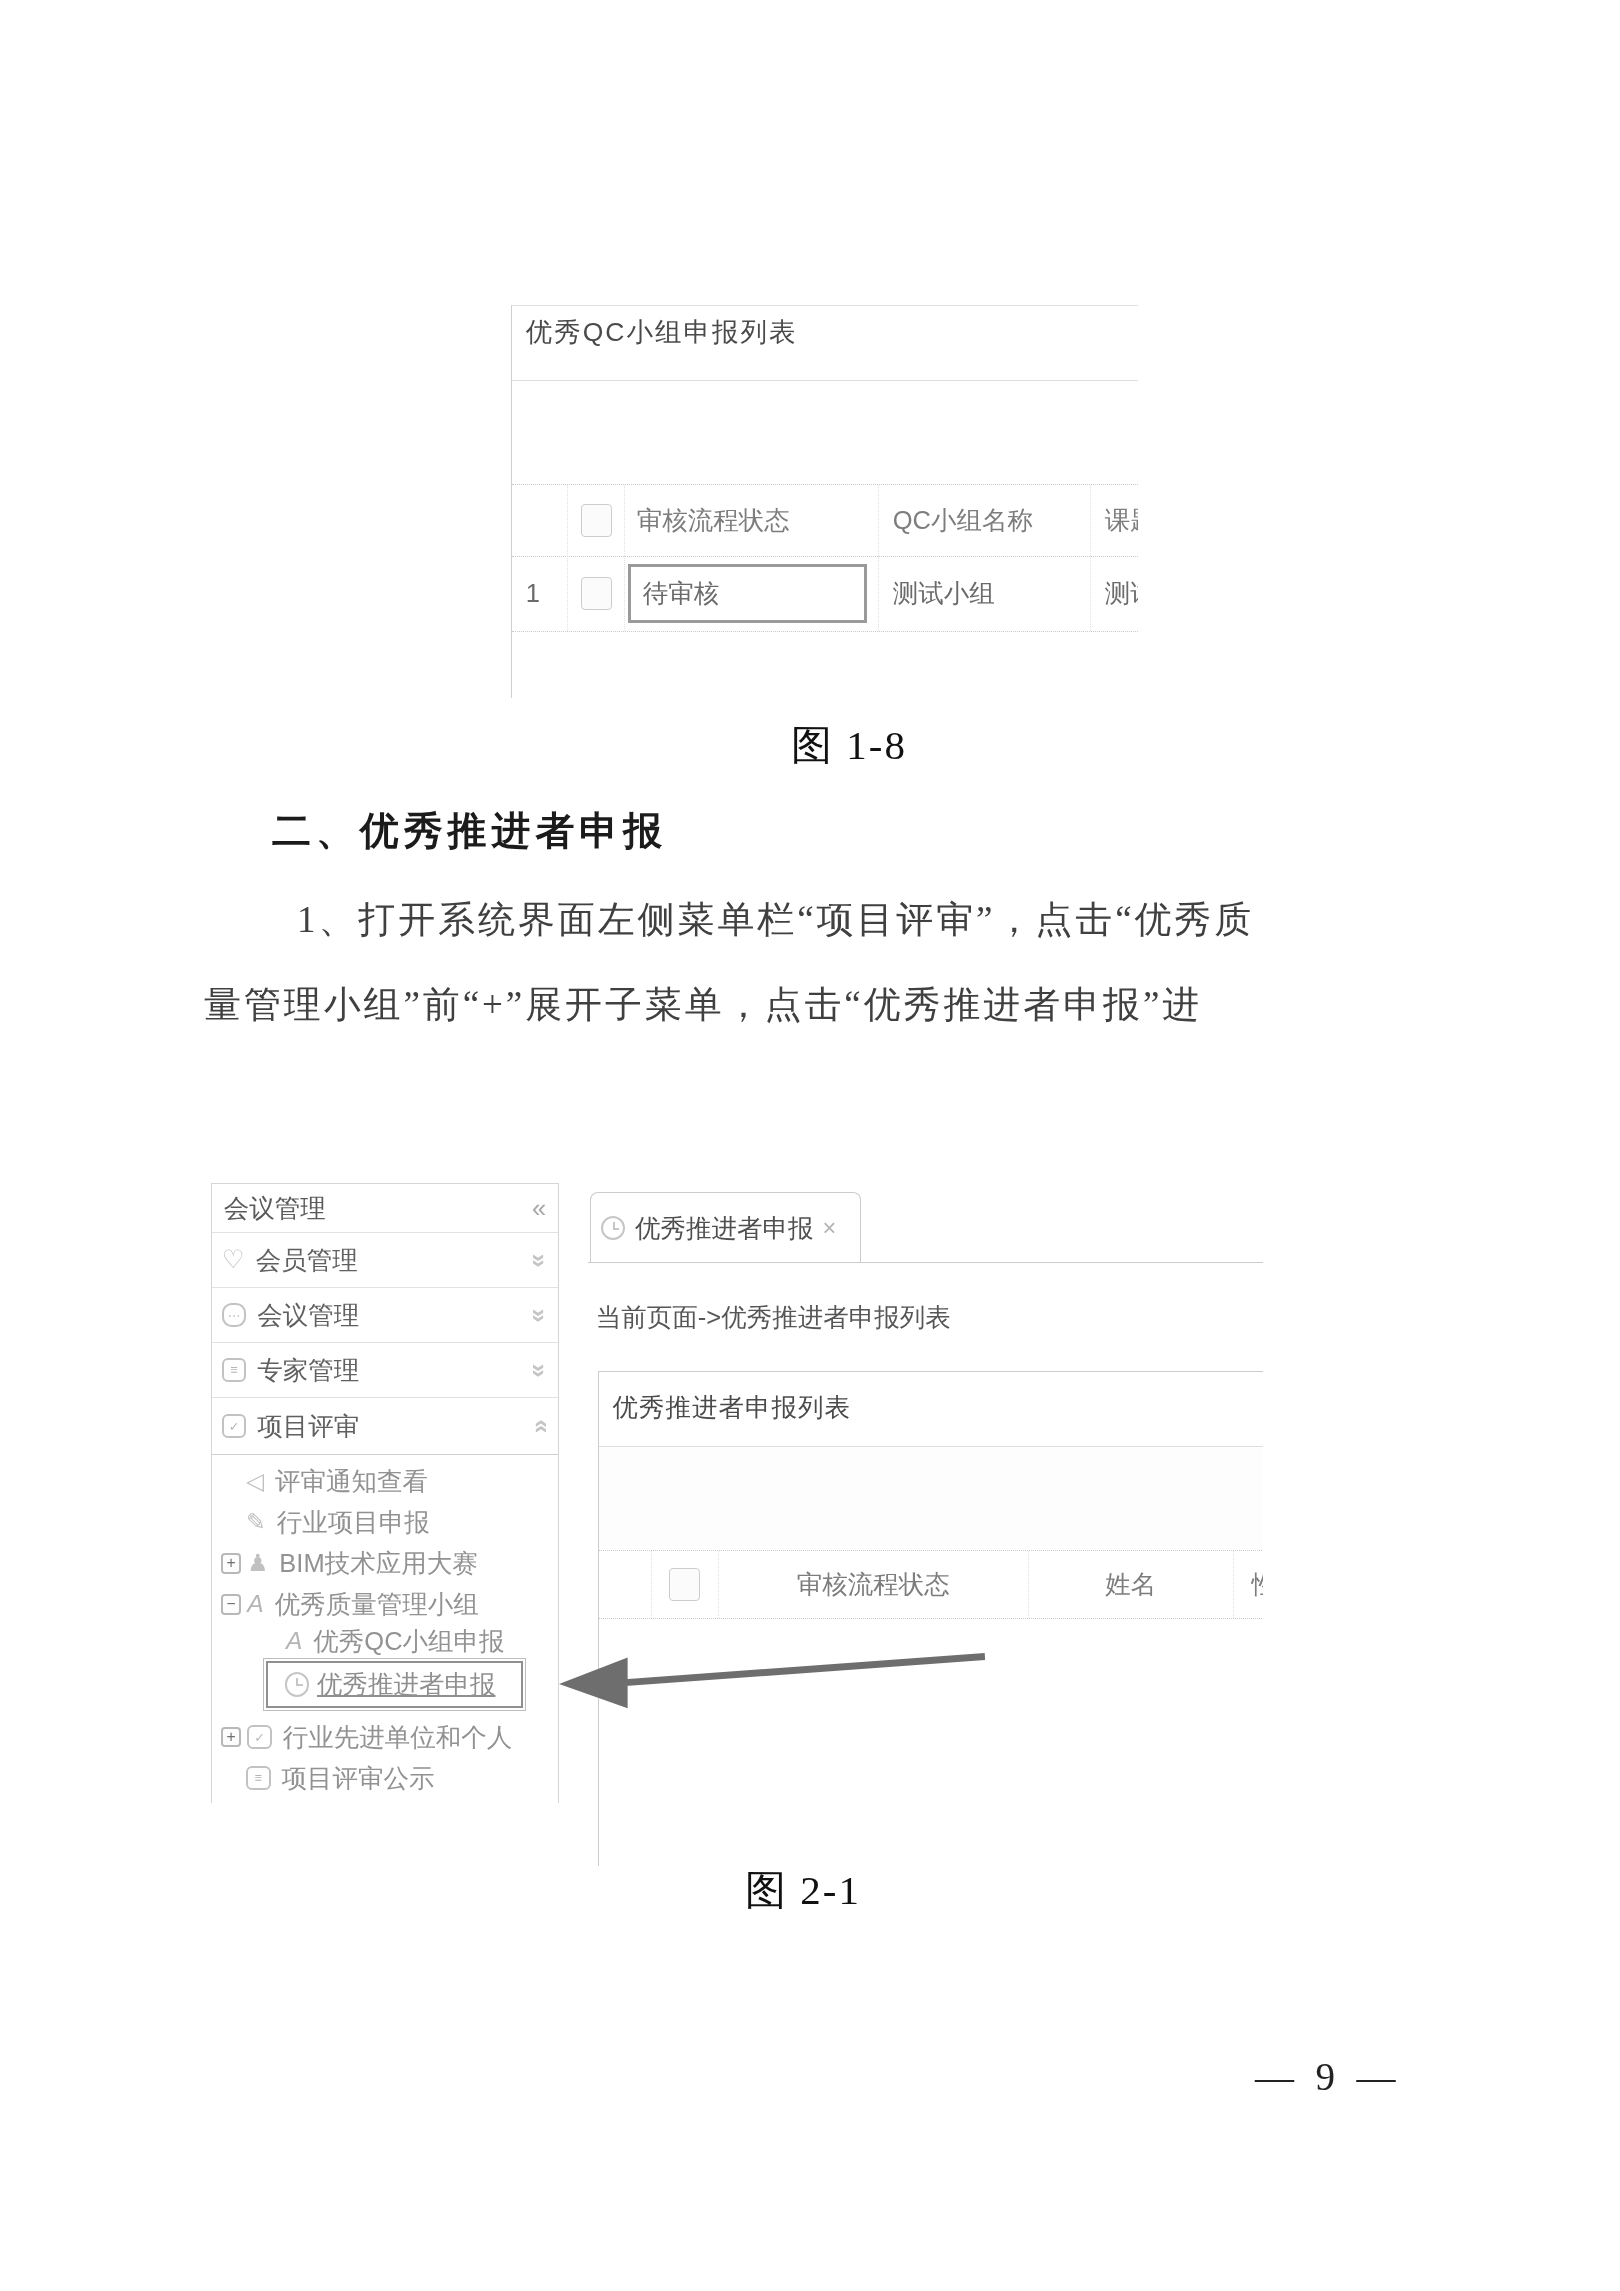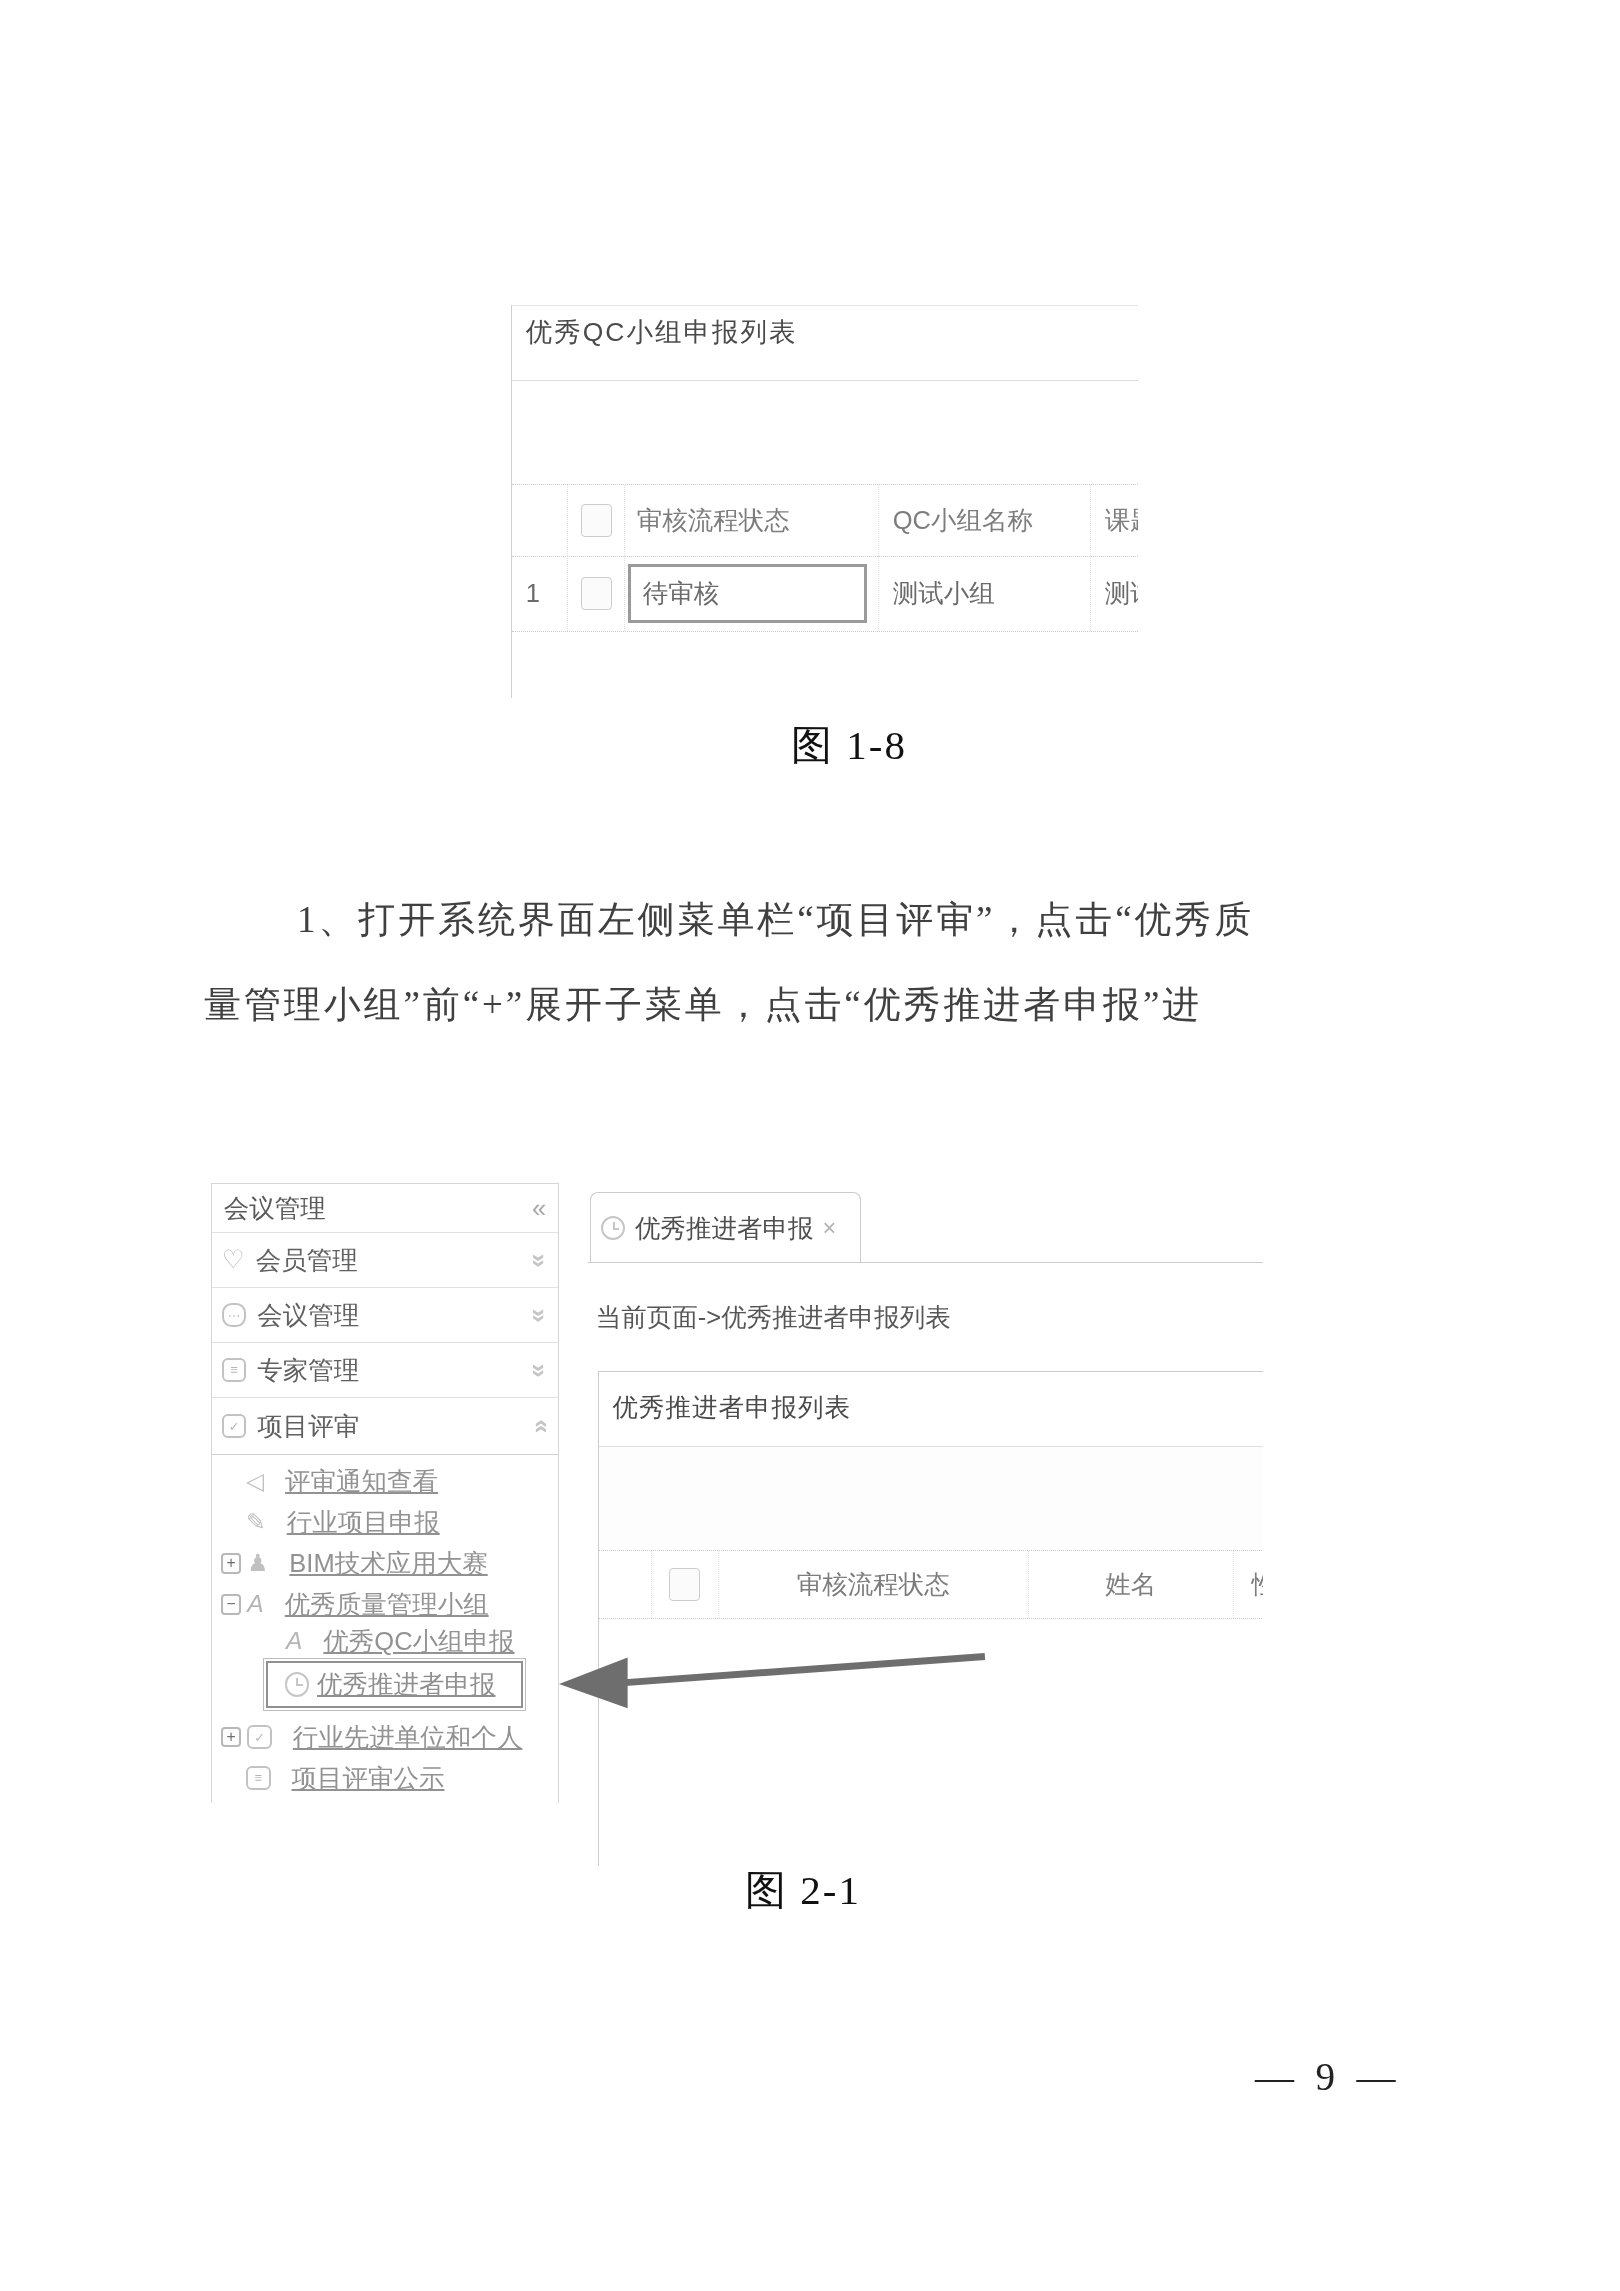--- a/index.html
+++ b/index.html
@@ -33,21 +33,21 @@
   .sb{left:211px;top:1183px;width:348px;height:620px;border:1px solid #d6d6d6;border-bottom:none;box-sizing:border-box;background:#fff;}
   .sb .hdr{height:48px;border-bottom:1px solid #e2e2e2;display:flex;align-items:center;padding:0 11.8px;color:#5a5a5a;font-size:25.5px;justify-content:space-between;}
   .sb .sec{height:54px;border-bottom:1px solid #e2e2e2;display:flex;align-items:center;padding:0 11.8px 0 9.8px;color:#606060;font-size:25.5px;}
   .sb .sec.open{border-bottom:1px solid #cfcfcf;height:56px;}
   .sb .sec .slbl{margin-left:11px;flex:1;}
   .chev{color:#c5c5c5;font-size:25.5px;font-weight:bold;display:inline-block;transform:rotate(90deg);}
   .chev.up{transform:rotate(-90deg);}
   .coll{color:#a9a9a9;font-size:25.5px;}
   .menu{padding-top:5.9px;}
   .mitem{display:flex;align-items:center;height:41px;color:#929292;font-size:25.5px;white-space:nowrap;}
-  .mitem .ml{margin-left:21px;text-decoration:underline;}
+  .mitem .ml{margin-left:11px;}
   .ind1{padding-left:34px;}
   .ind0{padding-left:8.8px;}
   .ind2{padding-left:74px;}
   .exp{width:20.6px;height:20.6px;border:2px solid #b8b8b8;border-radius:3.9px;box-sizing:border-box;flex:none;
        display:flex;align-items:center;justify-content:center;font-size:15.7px;color:#6f6f6f;margin-right:5.9px;background:#fdfdfd;}
   .ibox{width:24.5px;height:24.5px;border:2px solid #c2c2c2;border-radius:5.9px;box-sizing:border-box;flex:none;
         display:flex;align-items:center;justify-content:center;font-size:12.7px;color:#b5b5b5;}
   .iglyph{font-size:25.5px;color:#c0c0c0;flex:none;line-height:1;}
   .aicon{font-size:24.5px;font-style:italic;color:#b5b5b5;flex:none;}
   .clockc{width:24.5px;height:24.5px;border:2px solid #c6c6c6;border-radius:50%;box-sizing:border-box;position:relative;flex:none;}
@@ -112,20 +112,21 @@
           <span>待审核</span>
         </div>
       </div>
       <div class="c-group">测试小组</div>
       <div class="c-topic">测试</div>
     </div>
   </div>
 
   <div class="abs cap" style="left:751px;top:718px;margin-left:40px;">图 1-8</div>
 
+  <div class="abs h2" style="left:272px;top:804px;">二、优秀推进者申报</div>
   <div class="abs serif para" style="left:297px;top:895px;">1、打开系统界面左侧菜单栏“项目评审”，点击“优秀质</div>
   <div class="abs serif para" style="left:204px;top:980px;">量管理小组”前“+”展开子菜单，点击“优秀推进者申报”进</div>
 
   <div class="abs sb">
     <div class="hdr">
       <span>会议管理</span>
       <span class="coll">«</span>
     </div>
 
     <div class="sec">

